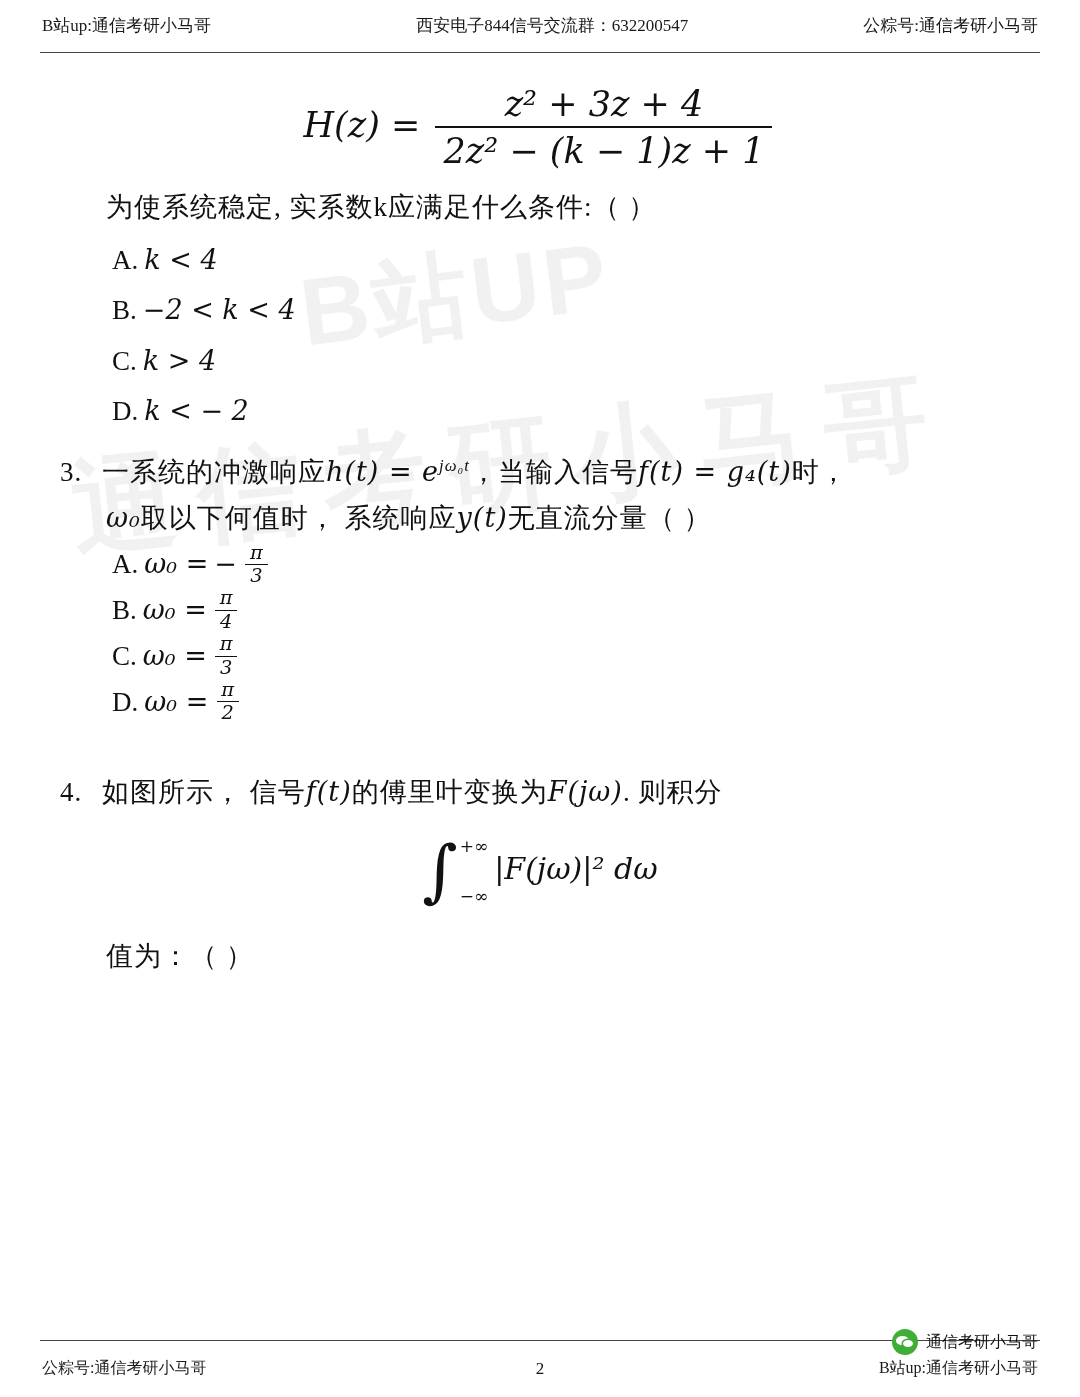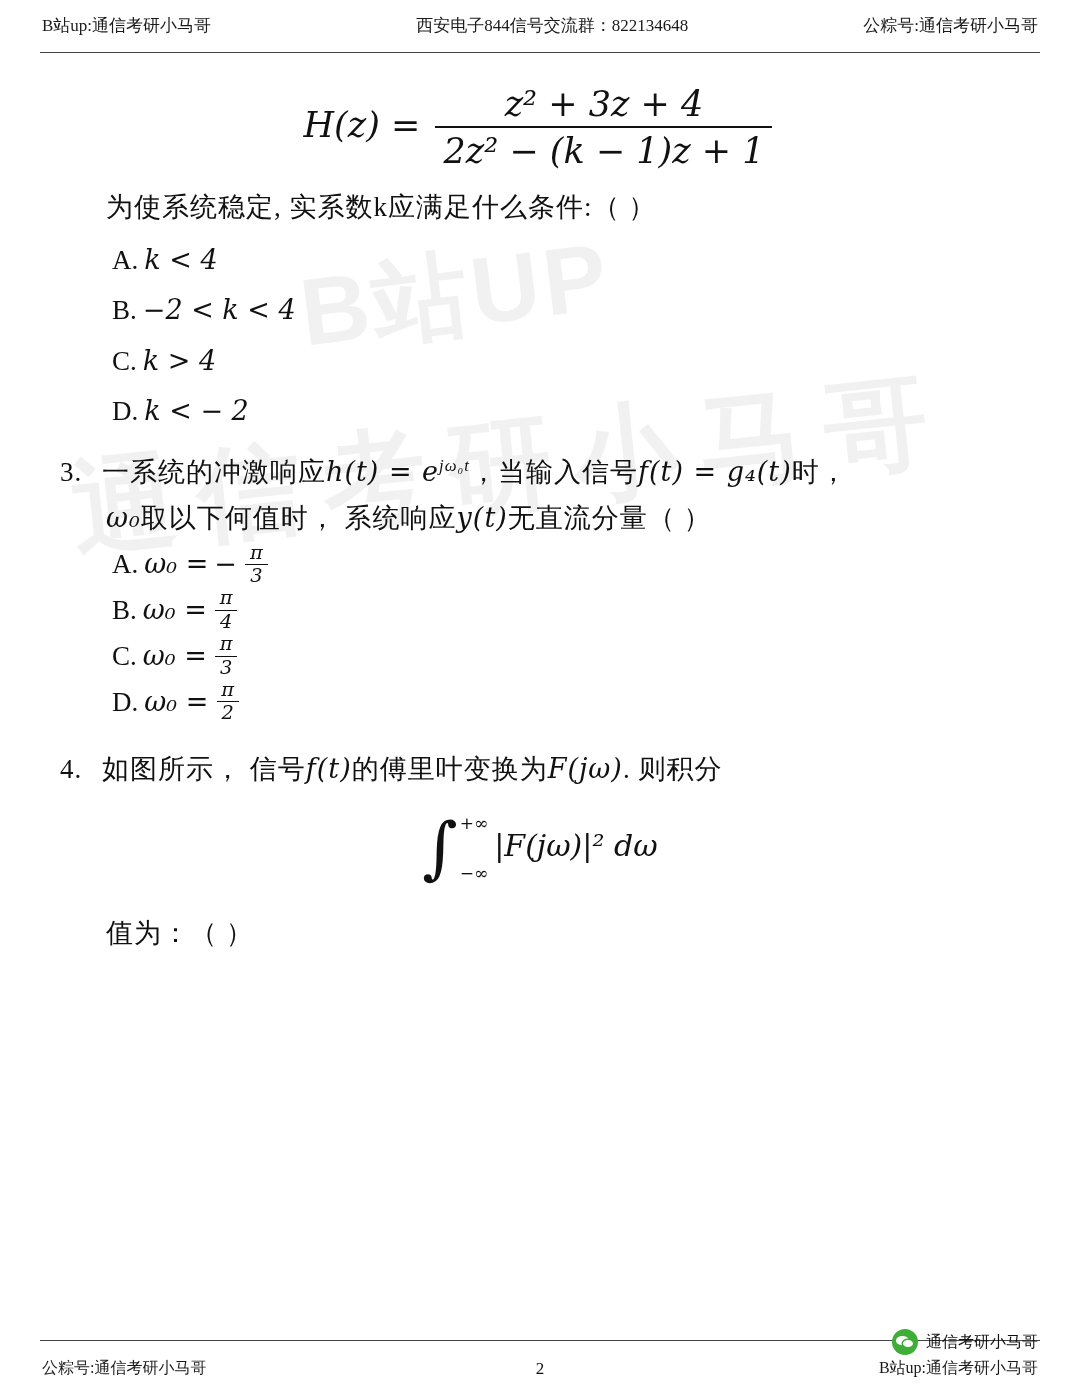--- a/index.html
+++ b/index.html
@@ -296,21 +296,21 @@
 </head>
 <body>
 
 <div class="wm-layer">
   <div class="wm-text-big wm-bup">B站UP</div>
   <div class="wm-text-big wm-main">通信考研小马哥</div>
 </div>
 
 <div class="page-header">
   <div>B站up:通信考研小马哥</div>
-  <div class="mid">西安电子844信号交流群：822134648</div>
+  <div class="mid">西安电子844信号交流群：632200547</div>
   <div>公粽号:通信考研小马哥</div>
 </div>
 <div class="header-rule"></div>
 
 <div class="content">
 
   <div class="display-eq math">
     <span>H(z) =</span>
     <span class="frac">
       <span class="num">z² + 3z + 4</span>
@@ -371,21 +371,21 @@
   </div>
   <div class="choice choice-tight">
     <span class="lbl">D.</span>
     <span class="math">ω₀ =</span>
     <span class="frac-inline math">
       <span class="num">π</span>
       <span class="den">2</span>
     </span>
   </div>
 
-  <div class="q-line" style="margin-top:23px;">
+  <div class="q-line" style="margin-top:46px;">
     <span class="q-num">4.</span><span>如图所示，  信号</span><span class="math">f(t)</span><span>的傅里叶变换为</span><span class="math">F(jω)</span><span>. 则积分</span>
   </div>
 
   <div class="integral-block math">
     <span class="intsym">∫</span><span class="lims">
       <span class="up">+∞</span>
       <span class="lo">−∞</span>
     </span><span>|F(jω)|² dω</span>
   </div>
 

